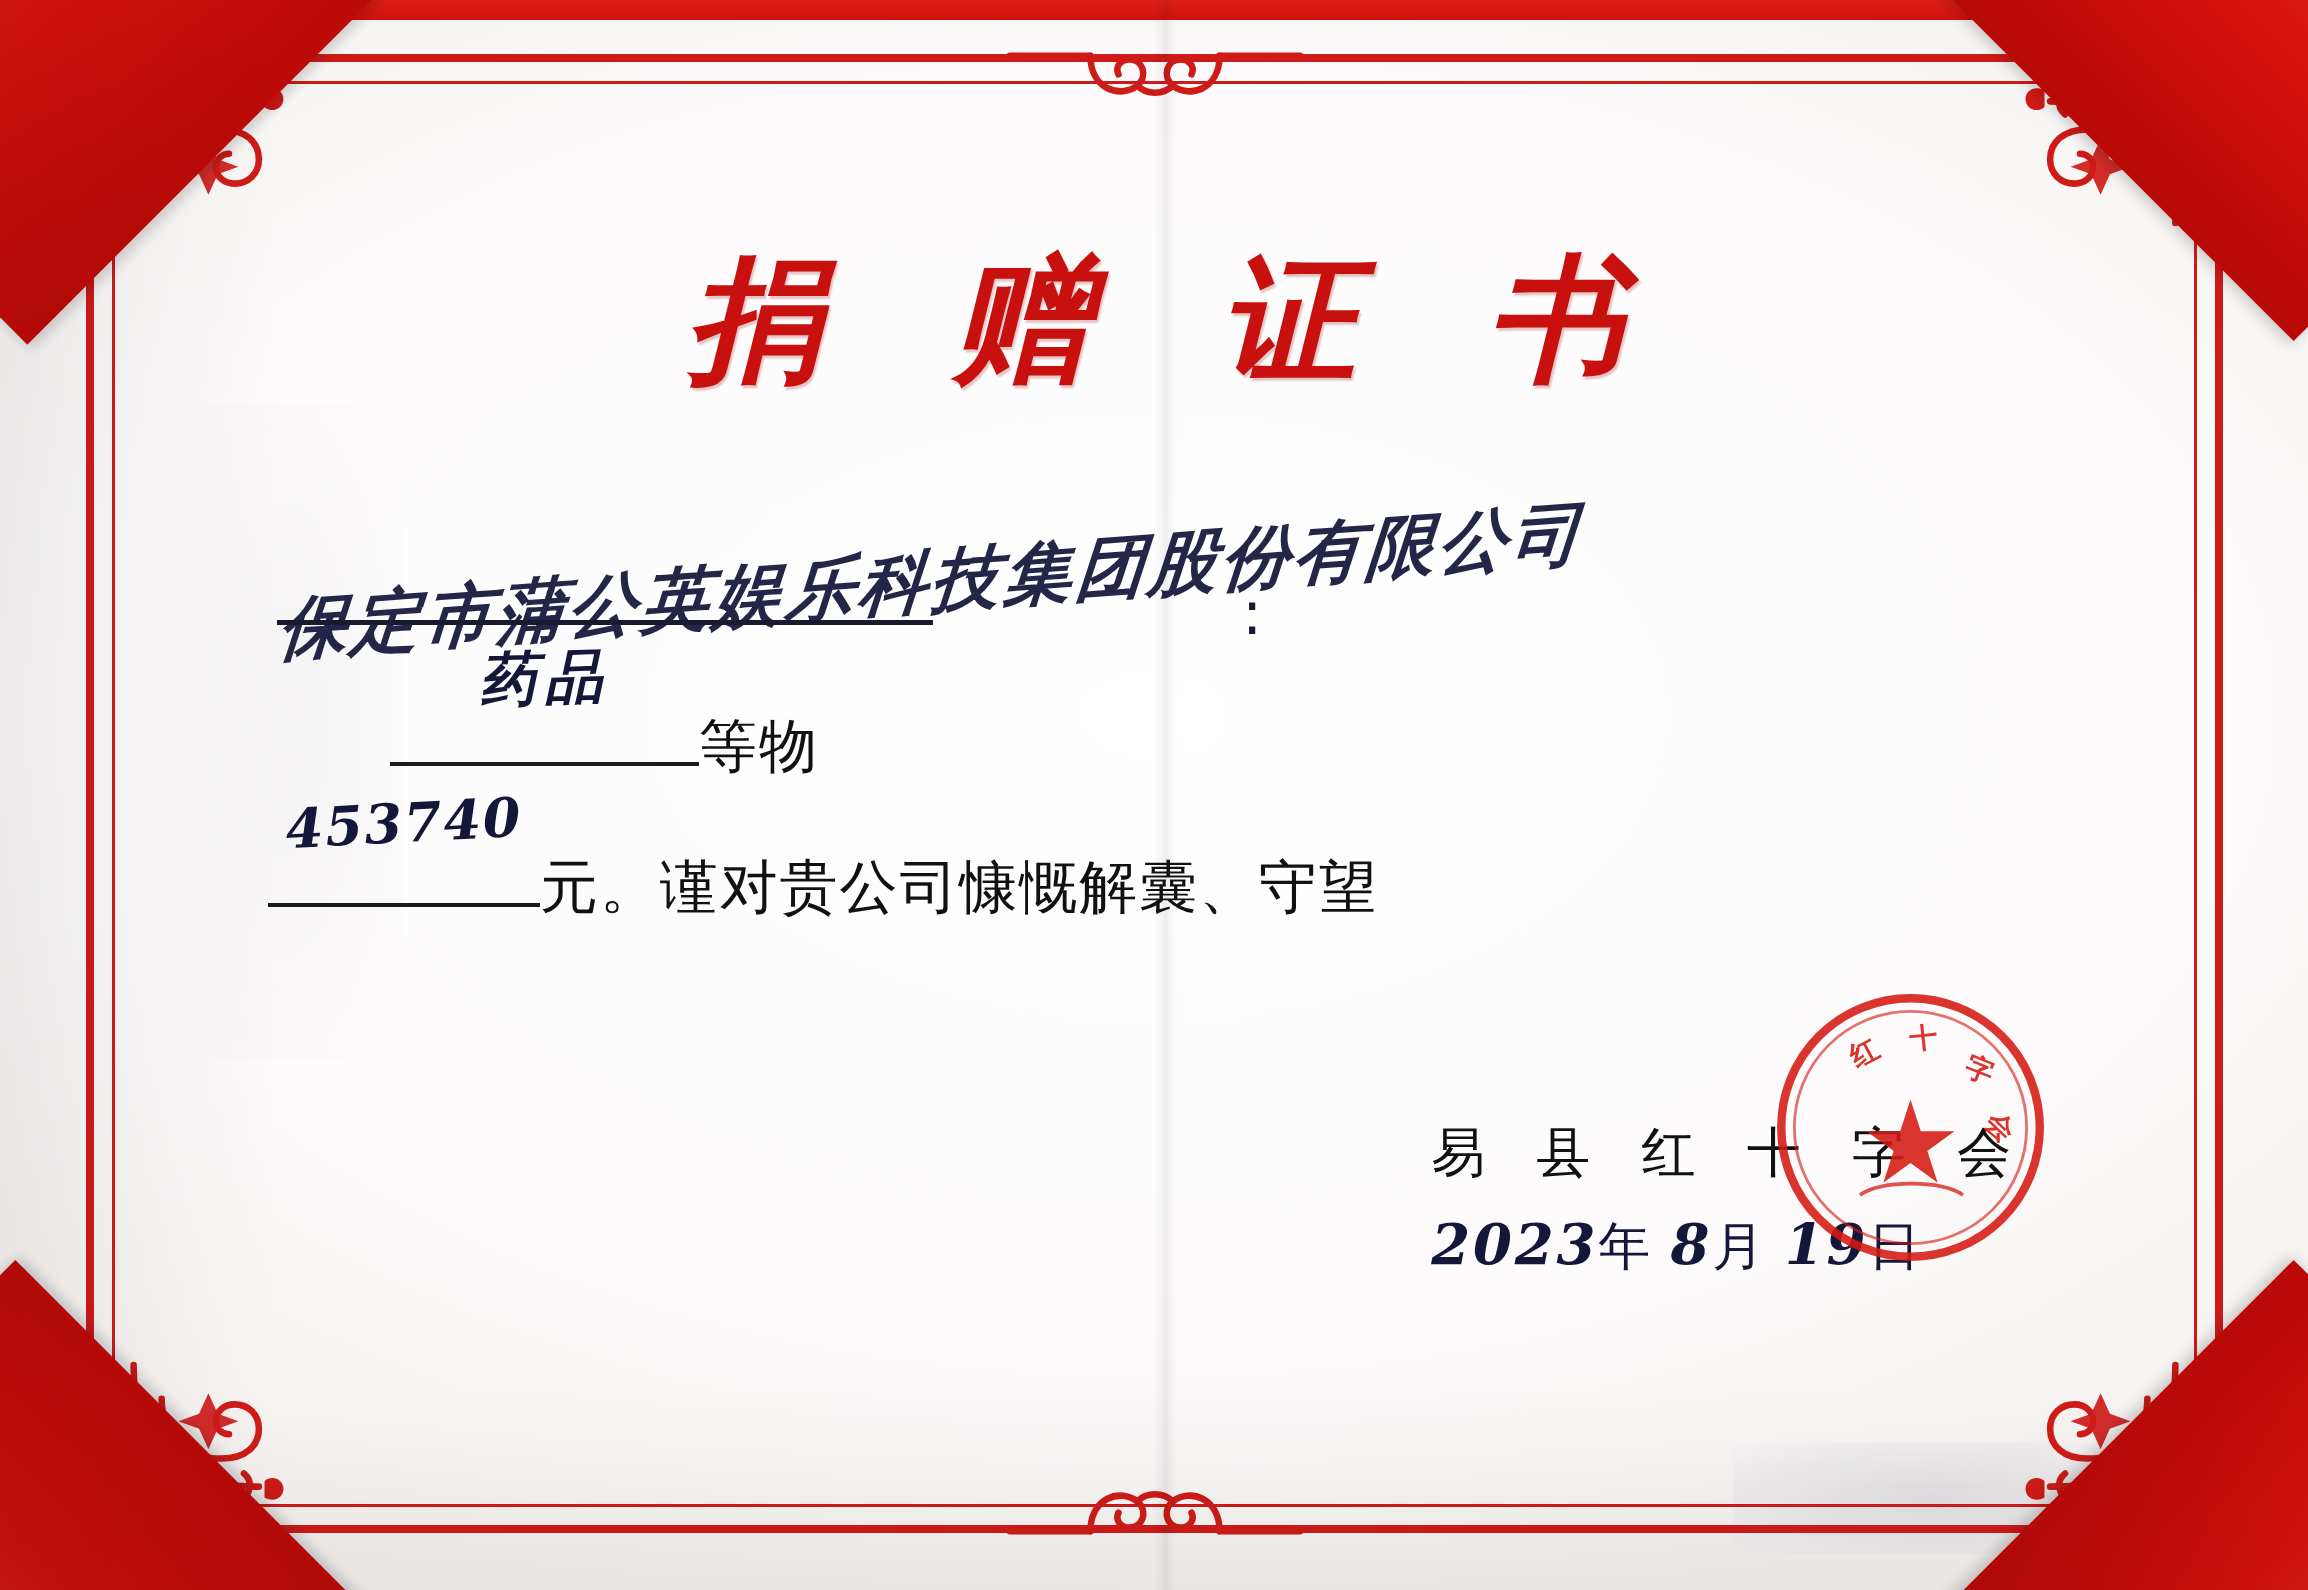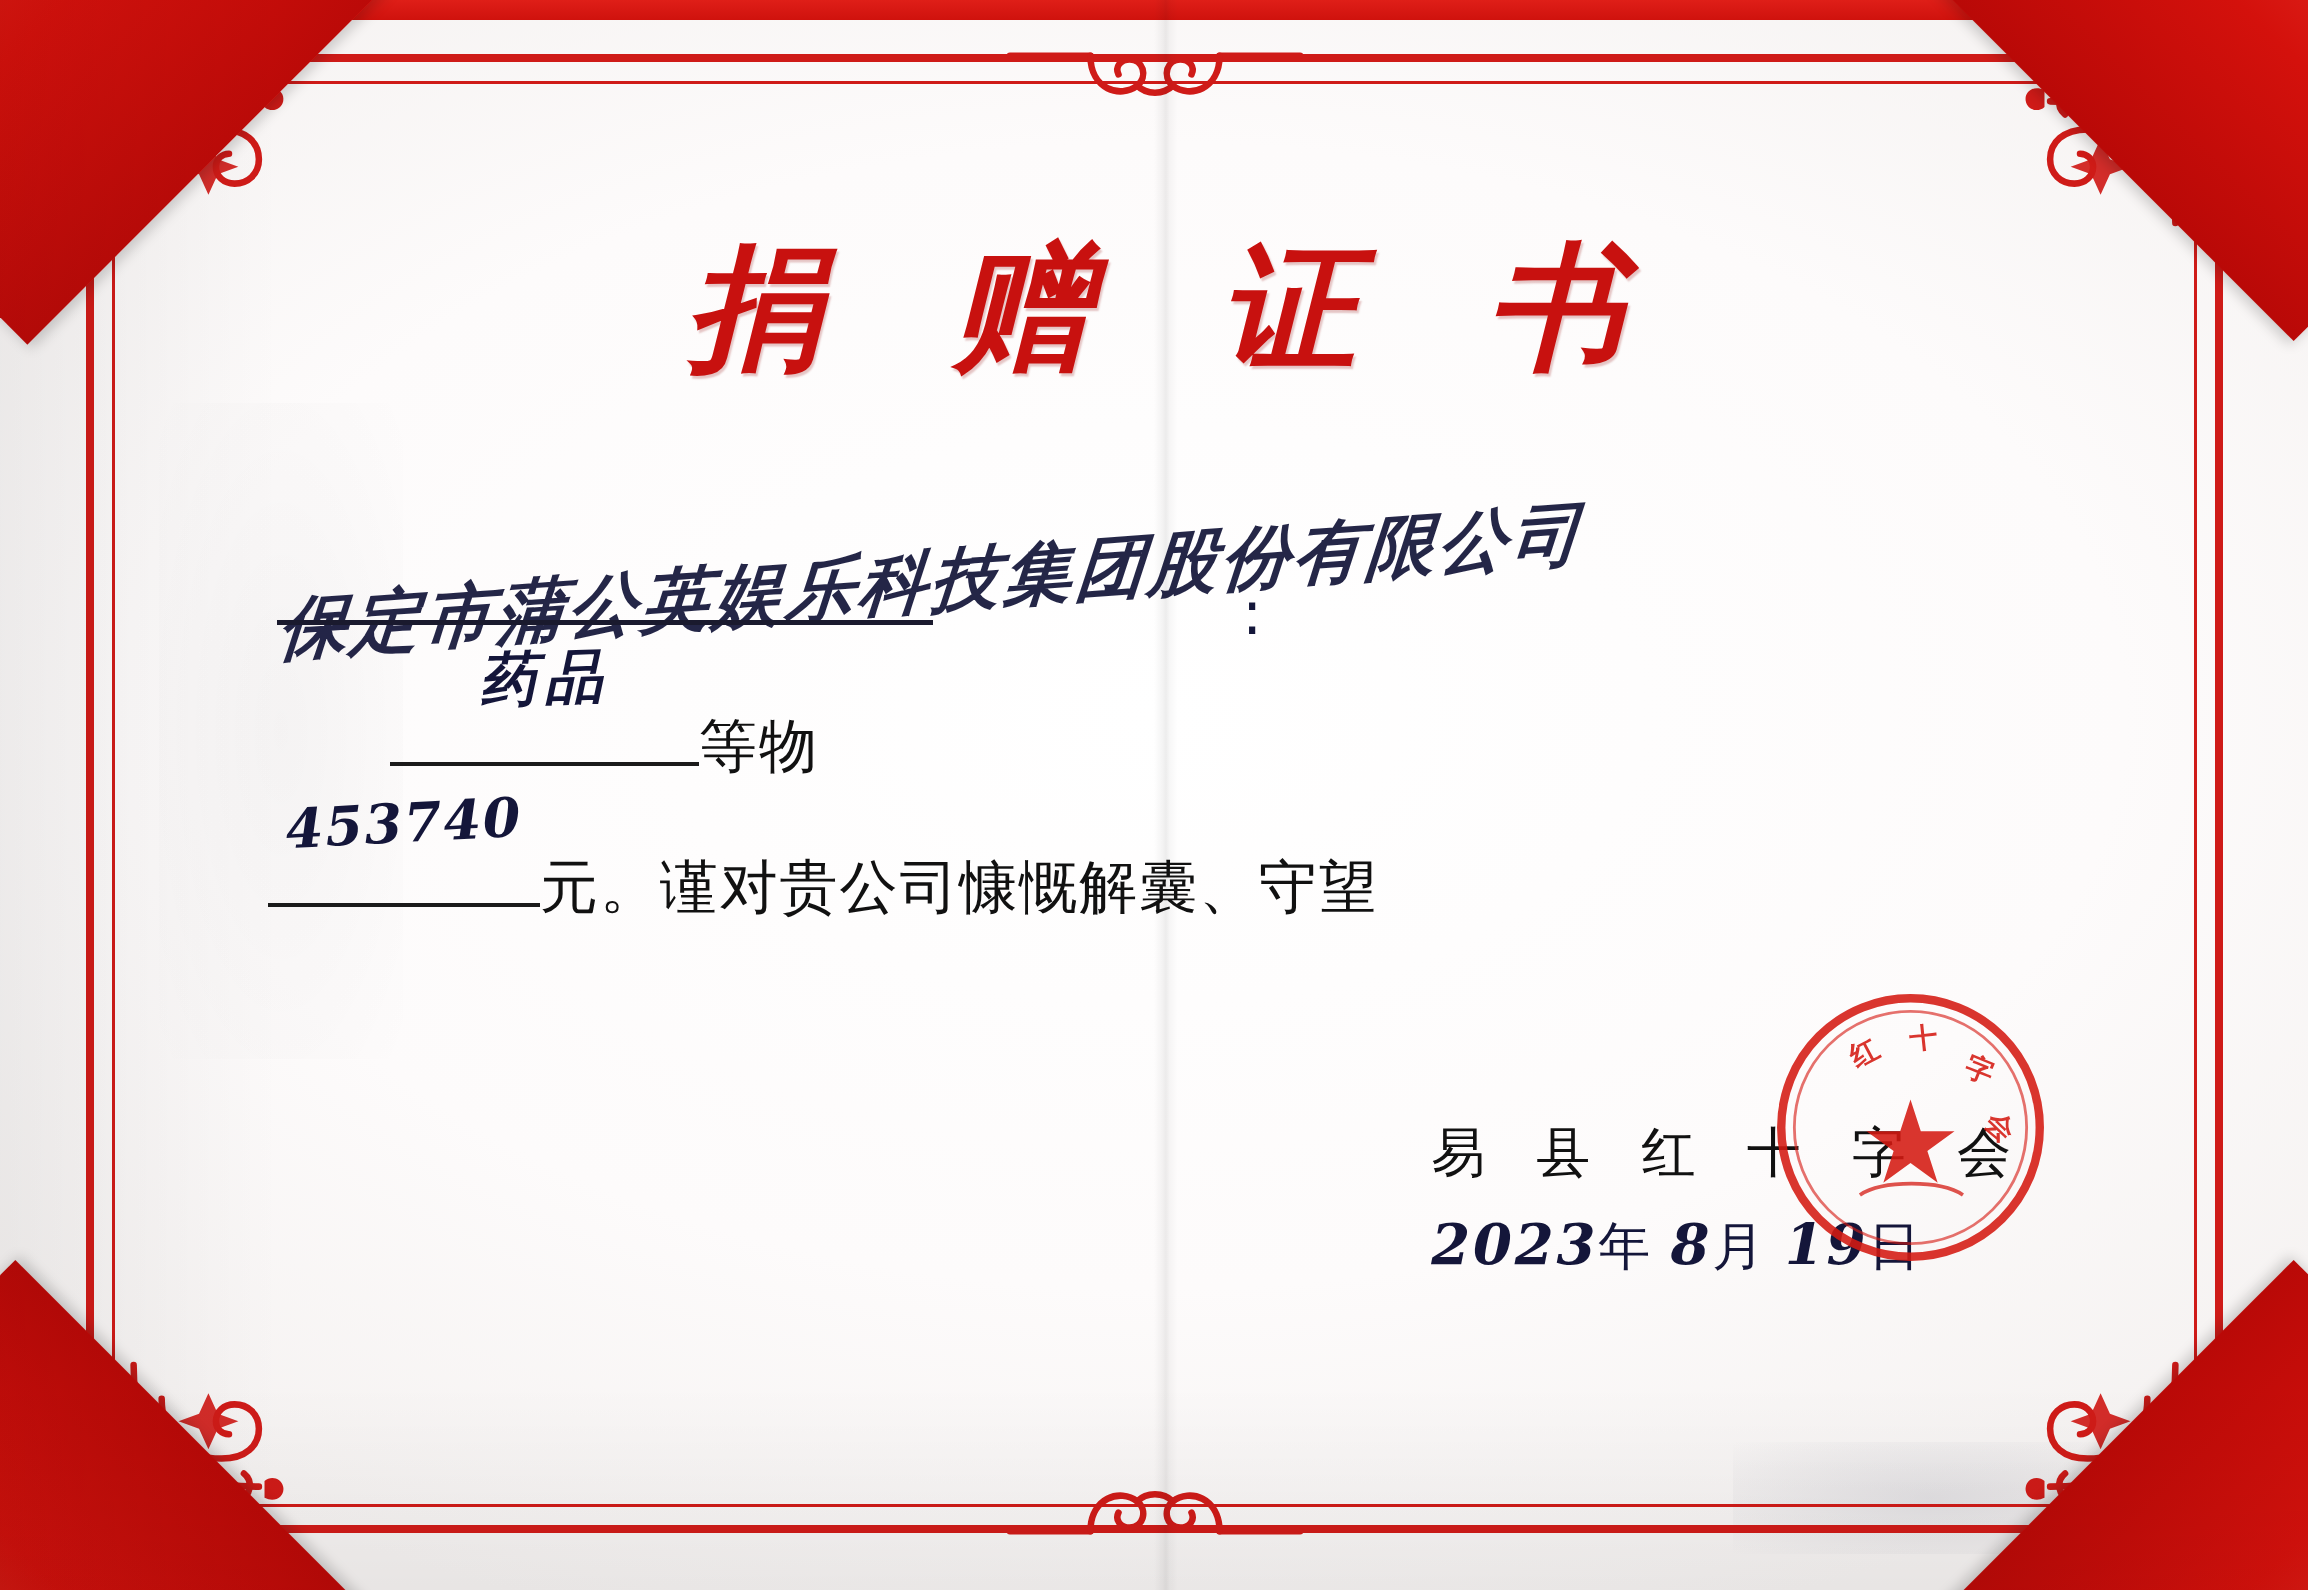--- a/index.html
+++ b/index.html
@@ -138,21 +138,21 @@
     height: 73px;
     z-index: 14;
   }
   .mid-orn svg { width:100%; height:100%; display:block; }
   .mid-top { top: 37px; }
   .mid-bottom { bottom: 41px; transform: translateX(-50%) scaleY(-1); }
 
   
   .title {
     position: absolute;
-    top: 217px;
+    top: 229px;
     left: 0; right: 0;
     text-align: center;
     z-index: 20;
     color: #c8110f;
     font-family: "DejaVu Serif", serif;
     font-weight: bold;
     font-size: 137px;
     letter-spacing: 41px;
     text-indent: 41px;
     text-shadow: 1.9px 2.8px 1.9px rgba(140,0,0,0.22);

